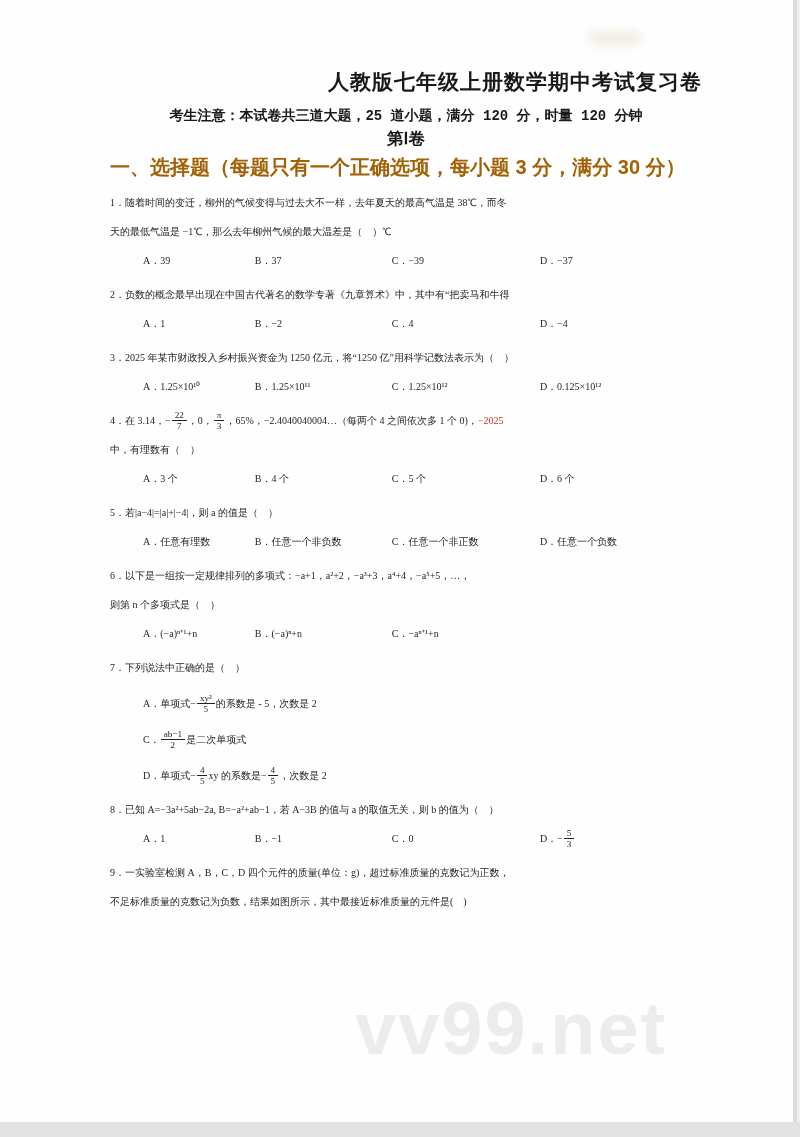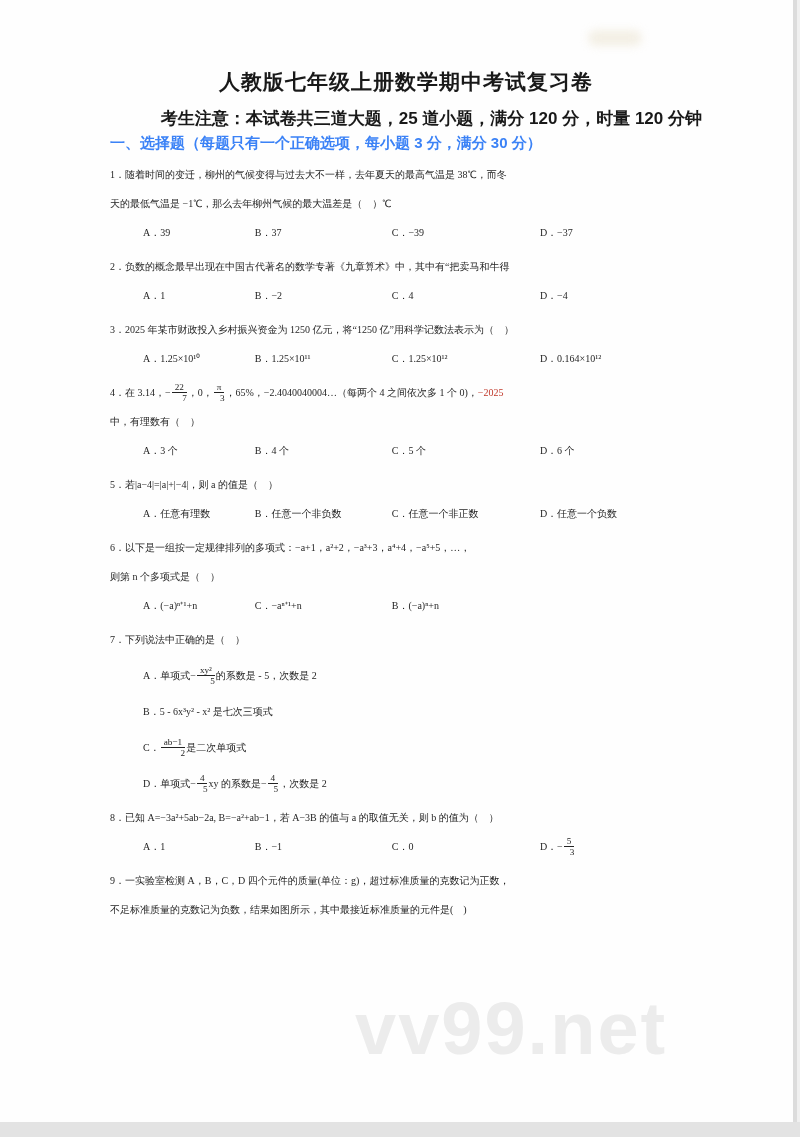--- a/index.html
+++ b/index.html
@@ -4,39 +4,39 @@
 <style>
   html,body { margin:0; padding:0; }
   body {
     width:800px; height:1137px; position:relative; overflow:hidden;
     background:#ffffff; color:#1f1f1f;
     font-family:"Liberation Serif", serif;
   }
   .page { position:absolute; inset:0; background:#fefefe; }
   .content { position:absolute; left:110px; top:68px; width:592px; }
 
-  .title { margin:0; text-align:center; font-family:"Liberation Sans", sans-serif;
+  .title { margin:0; text-align:right; font-family:"Liberation Sans", sans-serif;
            font-weight:bold; font-size:21px; letter-spacing:1px; color:#191919; }
-  .notice { text-align:right; font-family:Liberation Sans, sans-serif;
-            font-weight:bold; font-size:17px; margin-top:11px; color:#191919; }
+  .notice { text-align:center; font-family:Liberation Mono, monospace;
+            font-weight:bold; font-size:14px; margin-top:11px; color:#191919; }
   .volume { text-align:center; font-family:"Liberation Sans", sans-serif;
             font-weight:bold; font-size:16.5px; margin-top:3px; color:#191919; }
   .section { font-family:"Liberation Sans", sans-serif; font-weight:bold;
-             font-size:15px; margin:4px 0 7px 0; color:#3b82f6; }
+             font-size:20px; margin:4px 0 7px 0; color:#a16207; }
 
   .q { margin-bottom:5px; }
   .ln { white-space:nowrap; line-height:29px; font-size:10px; }
   .opts { display:flex; padding-left:33px; }
   .opts .opt:nth-child(1){ flex:0 0 20%; }
   .opts .opt:nth-child(2){ flex:0 0 24.5%; }
   .opts .opt:nth-child(3){ flex:0 0 26.5%; }
   .opts .opt:nth-child(4){ flex:1; }
   .ind { padding-left:33px;margin-top:7px; }
 
-  .frac { display:inline-block; text-align:right; vertical-align:-0.55em;
+  .frac { display:inline-block; text-align:center; vertical-align:-0.55em;
           line-height:1.12; font-size:0.92em; margin:0 1px; }
   .frac .num { display:block; border-bottom:1.2px solid #222; padding:0 3px; }
   .frac .den { display:block; }
 
   .red { color:#c0392b; }
 
   .watermark { position:absolute; left:355px; top:986px;
     font-family:"Liberation Sans", sans-serif; font-weight:bold;
     font-size:74px; letter-spacing:2px; color:#ececec; }
 
@@ -51,20 +51,21 @@
 </style>
 </head>
 <body>
 
 <div class="page">
   <div class="smudge"></div>
 
   <div class="content">
     <h1 class="title">人教版七年级上册数学期中考试复习卷</h1>
     <div class="notice">考生注意：本试卷共三道大题，25 道小题，满分 120 分，时量 120 分钟</div>
+    <div class="volume">第Ⅰ卷</div>
     <div class="section">一、选择题（每题只有一个正确选项，每小题 3 分，满分 30 分）</div>
 
     <div class="q">
       <div class="ln">1．随着时间的变迁，柳州的气候变得与过去大不一样，去年夏天的最高气温是 38℃，而冬</div>
       <div class="ln">天的最低气温是 −1℃，那么去年柳州气候的最大温差是（　）℃</div>
       <div class="ln opts">
         <span class="opt">A．39</span>
         <span class="opt">B．37</span>
         <span class="opt">C．−39</span>
         <span class="opt">D．−37</span>
@@ -80,21 +81,21 @@
         <span class="opt">D．−4</span>
       </div>
     </div>
 
     <div class="q">
       <div class="ln">3．2025 年某市财政投入乡村振兴资金为 1250 亿元，将“1250 亿”用科学记数法表示为（　）</div>
       <div class="ln opts">
         <span class="opt">A．1.25×10¹⁰</span>
         <span class="opt">B．1.25×10¹¹</span>
         <span class="opt">C．1.25×10¹²</span>
-        <span class="opt">D．0.164×10¹²</span>
+        <span class="opt">D．0.125×10¹²</span>
       </div>
     </div>
 
     <div class="q">
       <div class="ln">
         <span>4．在 3.14，−</span><span class="frac"><span class="num">22</span><span class="den">7</span></span><span>，0，</span><span class="frac"><span class="num">π</span><span class="den">3</span></span><span>，65%，−2.4040040004…（每两个 4 之间依次多 1 个 0)，</span><span class="red">−2025</span>
       </div>
       <div class="ln">中，有理数有（　）</div>
       <div class="ln opts">
         <span class="opt">A．3 个</span>
@@ -112,31 +113,30 @@
         <span class="opt">C．任意一个非正数</span>
         <span class="opt">D．任意一个负数</span>
       </div>
     </div>
 
     <div class="q">
       <div class="ln">6．以下是一组按一定规律排列的多项式：−a+1，a²+2，−a³+3，a⁴+4，−a⁵+5，…，</div>
       <div class="ln">则第 n 个多项式是（　）</div>
       <div class="ln opts">
         <span class="opt">A．(−a)ⁿ⁺¹+n</span>
+        <span class="opt">B．(−a)ⁿ+n</span>
         <span class="opt">C．−aⁿ⁺¹+n</span>
-        <span class="opt">B．(−a)ⁿ+n</span>
       </div>
     </div>
 
     <div class="q">
       <div class="ln">7．下列说法中正确的是（　）</div>
       <div class="ln ind">
         <span>A．单项式−</span><span class="frac"><span class="num">xy²</span><span class="den">5</span></span><span>的系数是 - 5，次数是 2</span>
       </div>
-      <div class="ln ind">B．5 - 6x³y² - x² 是七次三项式</div>
       <div class="ln ind">
         <span>C．</span><span class="frac"><span class="num">ab−1</span><span class="den">2</span></span><span>是二次单项式</span>
       </div>
       <div class="ln ind">
         <span>D．单项式−</span><span class="frac"><span class="num">4</span><span class="den">5</span></span><span>xy 的系数是−</span><span class="frac"><span class="num">4</span><span class="den">5</span></span><span>，次数是 2</span>
       </div>
     </div>
 
     <div class="q">
       <div class="ln">8．已知 A=−3a²+5ab−2a, B=−a²+ab−1，若 A−3B 的值与 a 的取值无关，则 b 的值为（　）</div>

